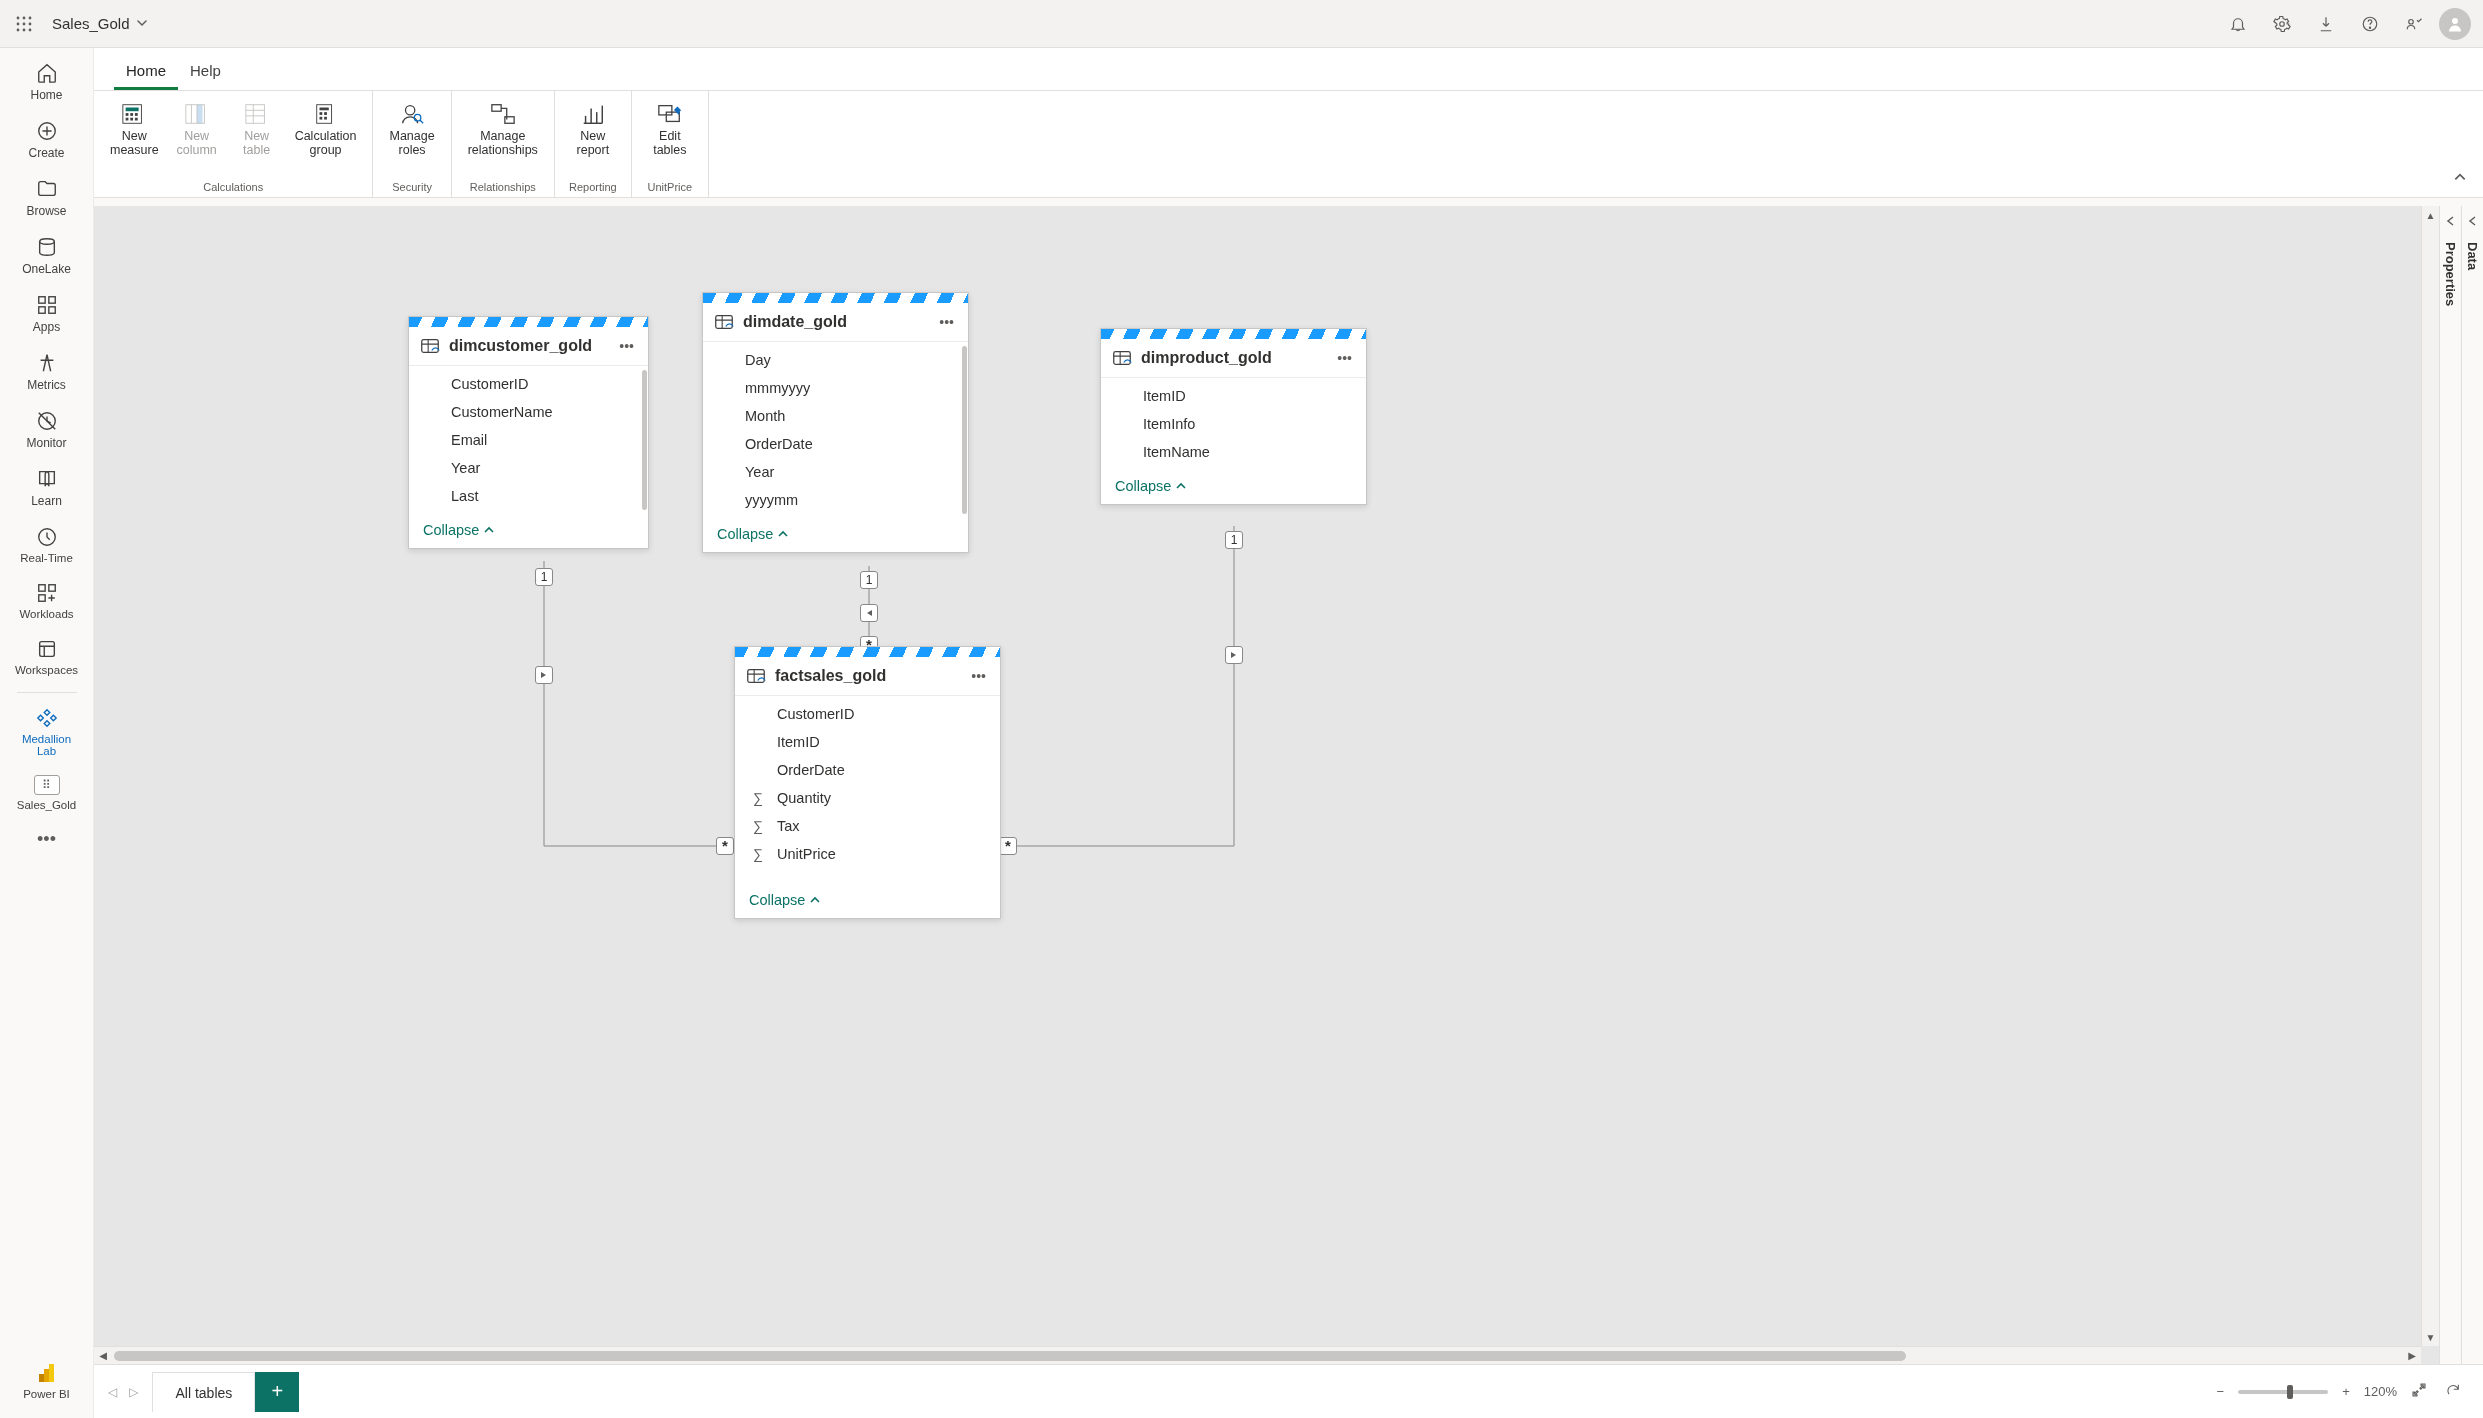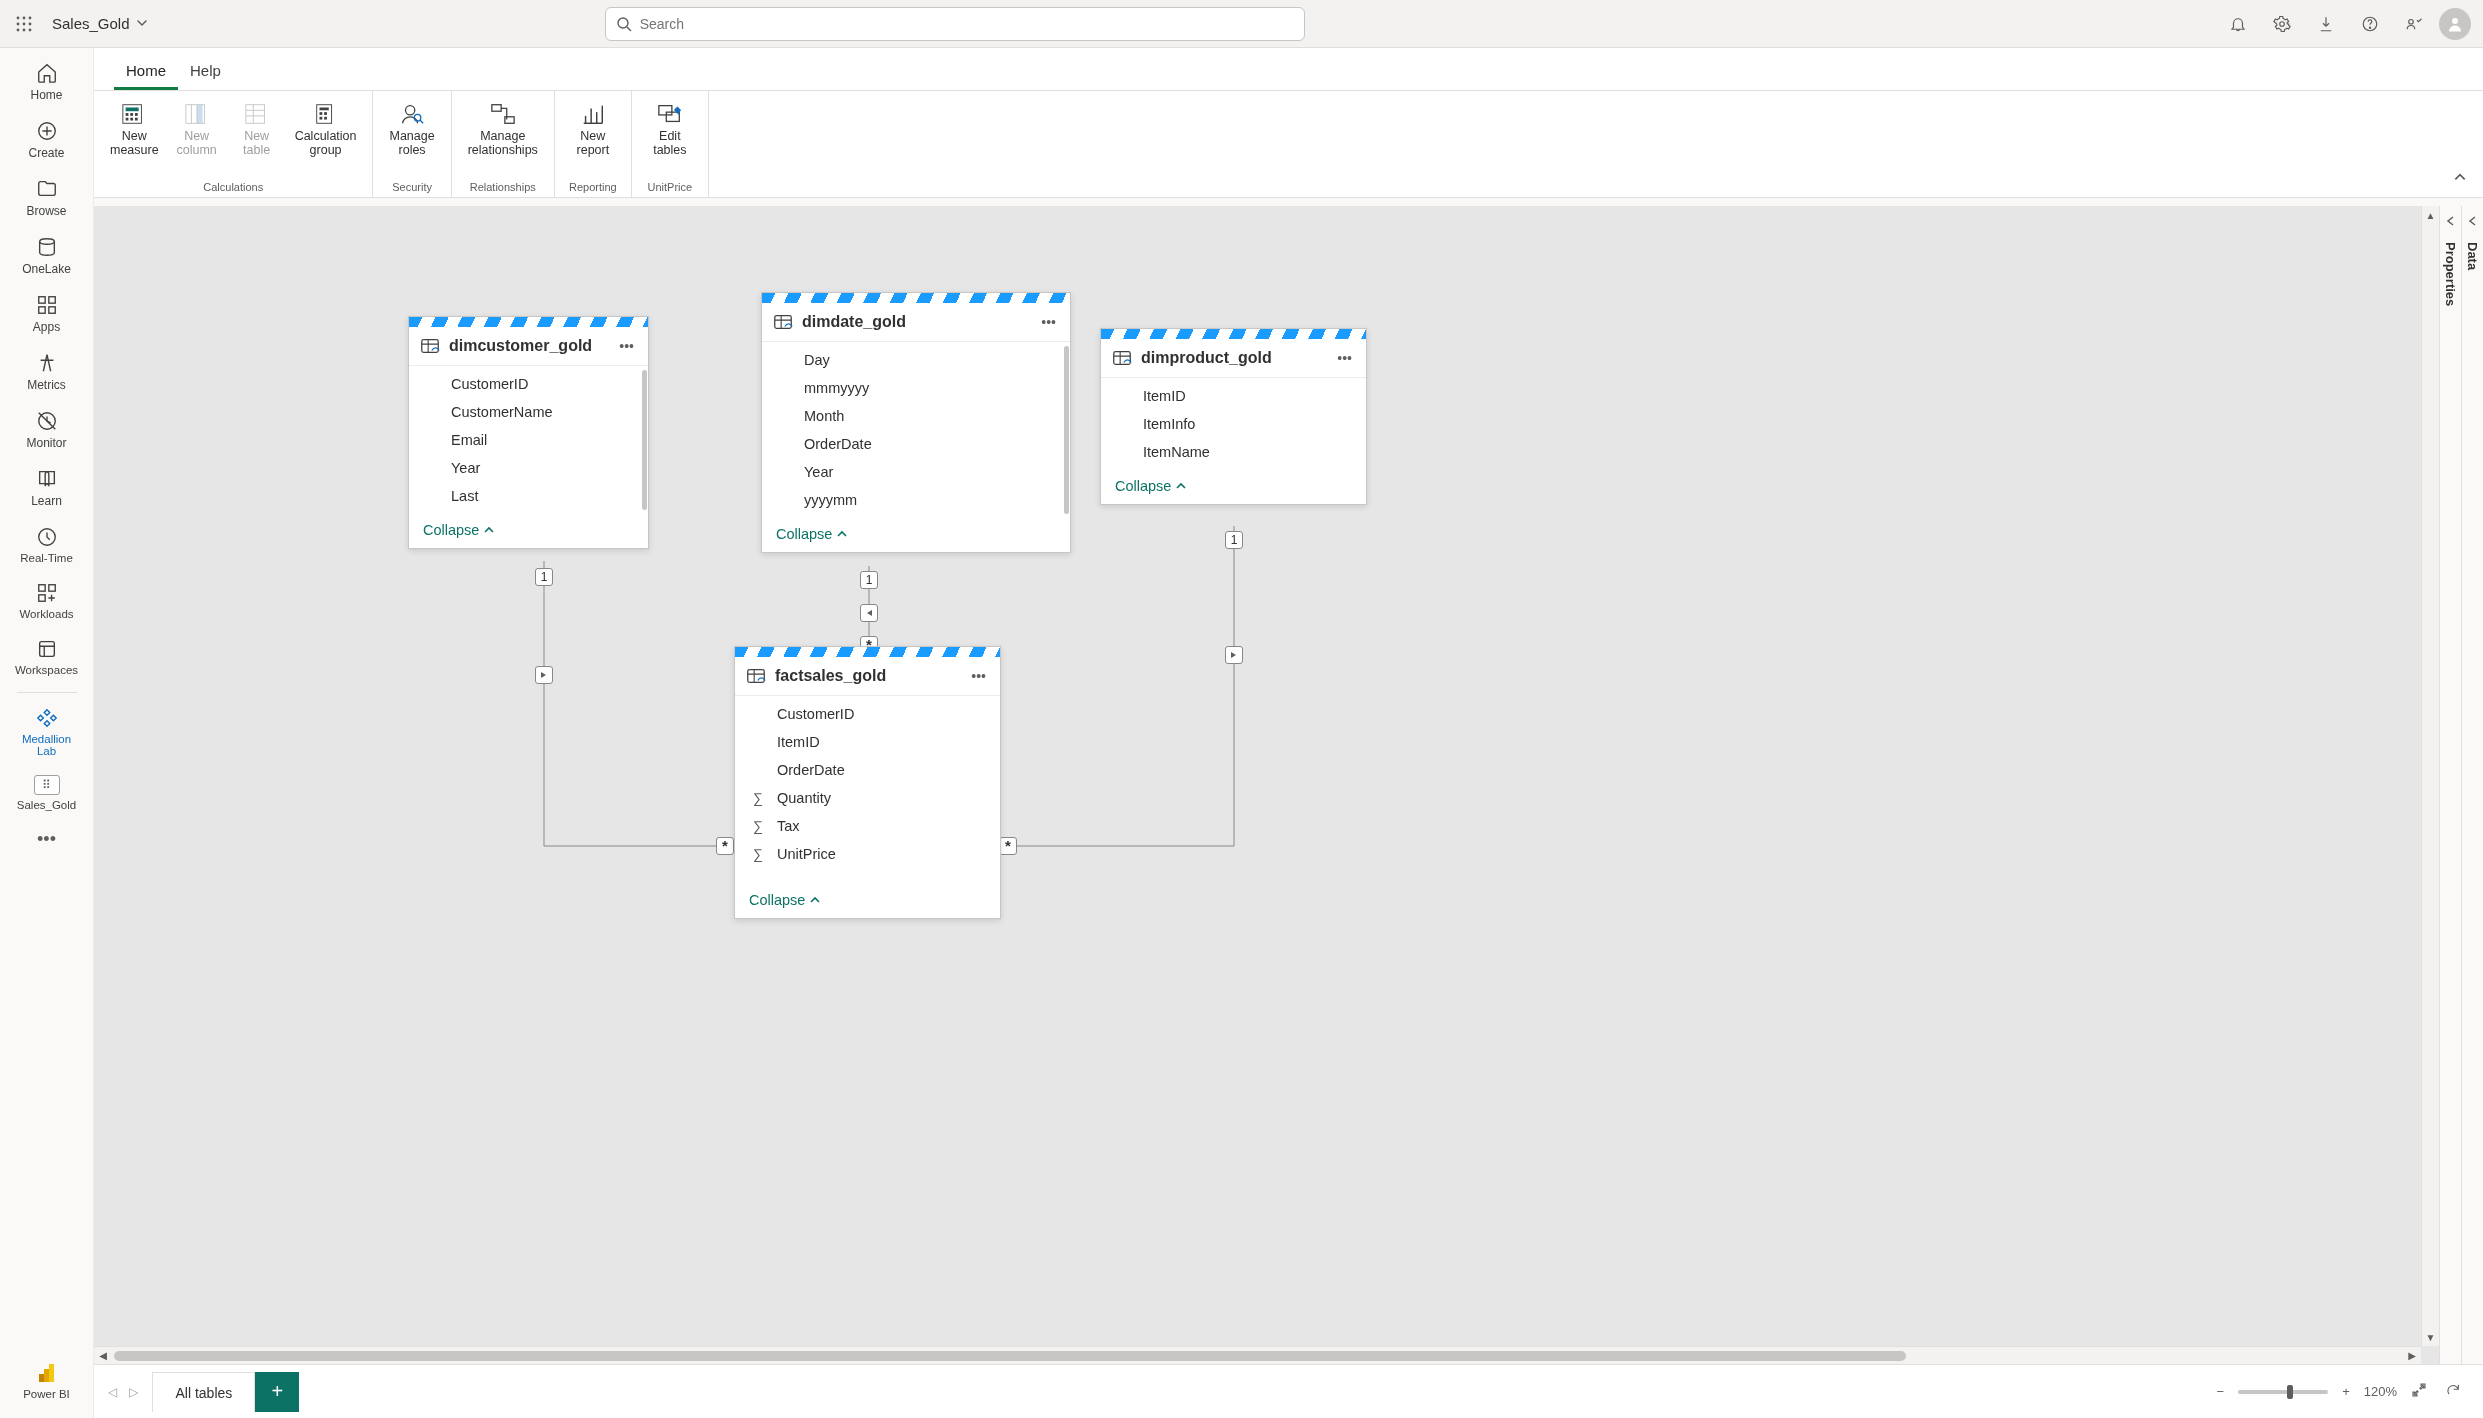--- a/index.html
+++ b/index.html
@@ -104,29 +104,20 @@
         </g>
       </svg>
   </div>
   <div class="titlewrap">
     <span>Sales_Gold</span>
     <span class="chev">
       <svg width="12" height="12" viewBox="0 0 12 12">
           <path d="M2 4l4 4 4-4" stroke="#605e5c" stroke-width="1.5" fill="none" stroke-linecap="round"></path>
         </svg>
     </span>
-  </div>
-  <div class="searchwrap">
-    <div class="searchbox">
-      <svg viewBox="0 0 16 16">
-          <circle cx="7" cy="7" r="5" stroke="#605e5c" stroke-width="1.4" fill="none"></circle>
-          <line x1="11" y1="11" x2="15" y2="15" stroke="#605e5c" stroke-width="1.4"></line>
-        </svg>
-      <input type="text" placeholder="Search" style="">
-    </div>
   </div>
   <div class="topright">
     <div class="iconbtn">
         <svg width="18" height="18" viewBox="0 0 24 24" fill="none" stroke="#605e5c" stroke-width="1.6">
           <path d="M18 16v-5a6 6 0 10-12 0v5l-2 3h16l-2-3z"></path>
           <path d="M10 19a2 2 0 004 0"></path>
         </svg>
       </div>
     <div class="iconbtn">
         <svg width="18" height="18" viewBox="0 0 24 24" fill="none" stroke="#605e5c" stroke-width="1.6">
@@ -468,21 +459,21 @@
           </div>
       </div>
       <div class="collapse">
           <span>Collapse</span>
           <svg viewBox="0 0 12 12">
             <path d="M2 8l4-4 4 4" stroke="#0b7265" stroke-width="1.6" fill="none"></path>
           </svg>
         </div>
     </div>
 
-    <div class="tablecard" style="left:667px;top:86px;width:310px">
+    <div class="tablecard" style="left:608px;top:86px;width:267px">
       <div class="stripe"></div>
       <div class="thead">
         <svg class="tblicon" viewBox="0 0 24 24">
             <rect x="3" y="5" width="18" height="14" rx="2" fill="none" stroke="#424242" stroke-width="1.4"></rect>
             <path d="M3 10h18M10 5v14" stroke="#424242" stroke-width="1.2"></path>
             <path d="M14 17c2-4 6-4 8 0" stroke="#0f6cbd" stroke-width="1.3" fill="none"></path>
           </svg>
         <div class="tname">dimdate_gold</div>
         <div class="more">•••</div>
       </div>

